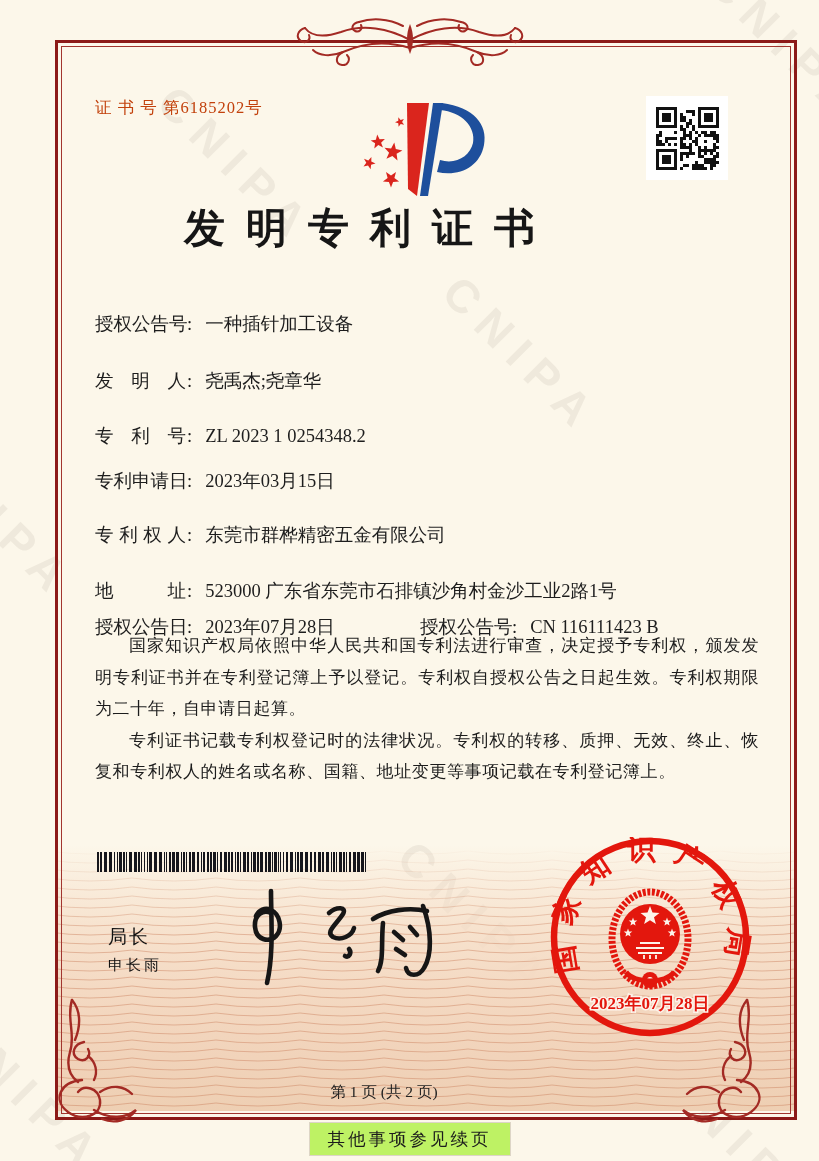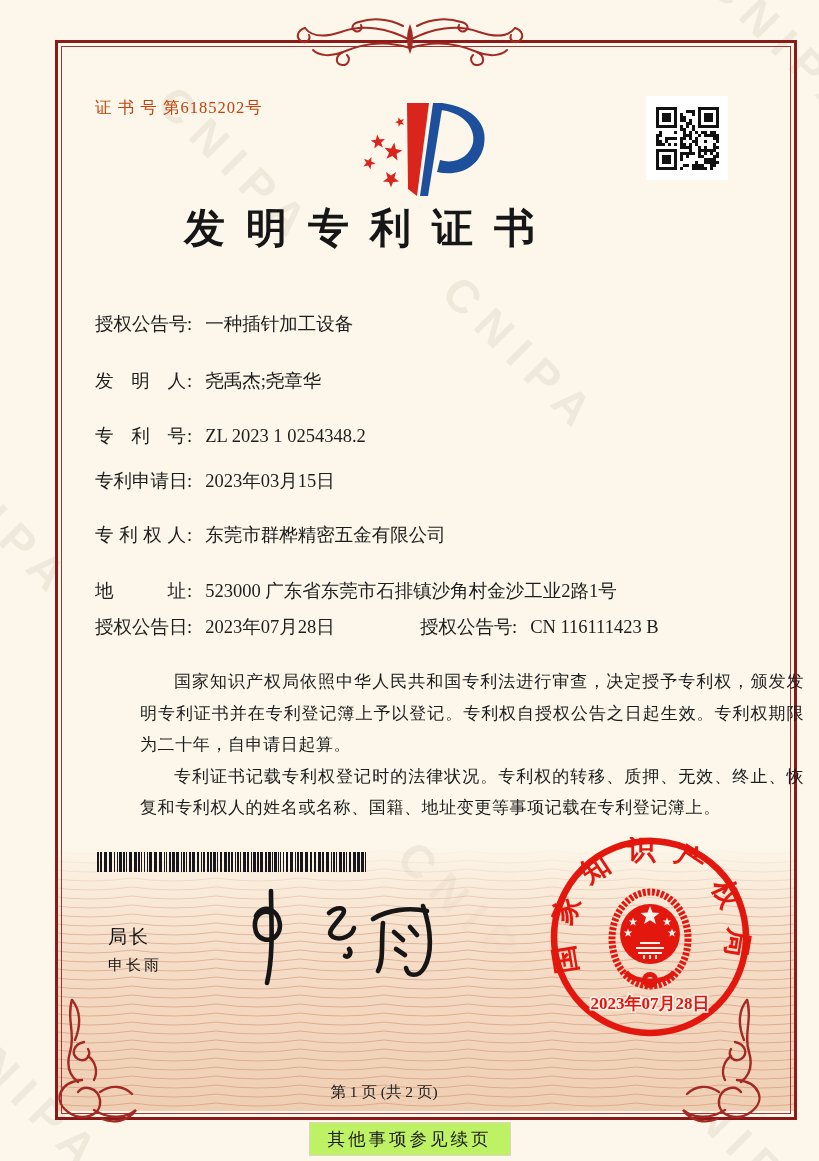--- a/index.html
+++ b/index.html
@@ -41,21 +41,21 @@
   .field-row{position:absolute;left:0;font-size:18.5px;color:#1d1d1d;white-space:nowrap;}
   .field-row:nth-child(1){top:311px}.field-row:nth-child(2){top:368px}
   .field-row:nth-child(3){top:423px}.field-row:nth-child(4){top:468px}
   .field-row:nth-child(5){top:522px}.field-row:nth-child(6){top:578px}
   .field-row:nth-child(7){top:614px}
   .f-label{display:inline-block;width:91px;text-align:justify;text-align-last:justify;}
   .f-colon{display:inline-block;margin-left:1px;}
   .f-value{margin-left:13px;}
   .f-group2{position:absolute;left:325px;top:0;white-space:nowrap;}
 
-  .paras{position:absolute;left:95px;top:666px;width:664px;z-index:5;margin-left:45px;}
+  .paras{position:absolute;left:95px;top:630px;width:664px;z-index:5;}
   .paras p{margin:0;font-size:17px;line-height:31.5px;color:#1c1c1c;
     text-indent:2em;text-align:justify;letter-spacing:0.6px;}
 
   .barcode{position:absolute;left:97px;top:852px;z-index:5;}
 
   .sig{position:absolute;left:233px;top:883px;z-index:5;}
   .officer-title{position:absolute;left:108px;top:924px;font-size:19px;color:#111;z-index:5;letter-spacing:2px;}
   .officer-name{position:absolute;left:108px;top:956px;font-size:15px;color:#111;z-index:5;letter-spacing:3px;}
 
   .seal{position:absolute;left:548px;top:837px;z-index:6;}

